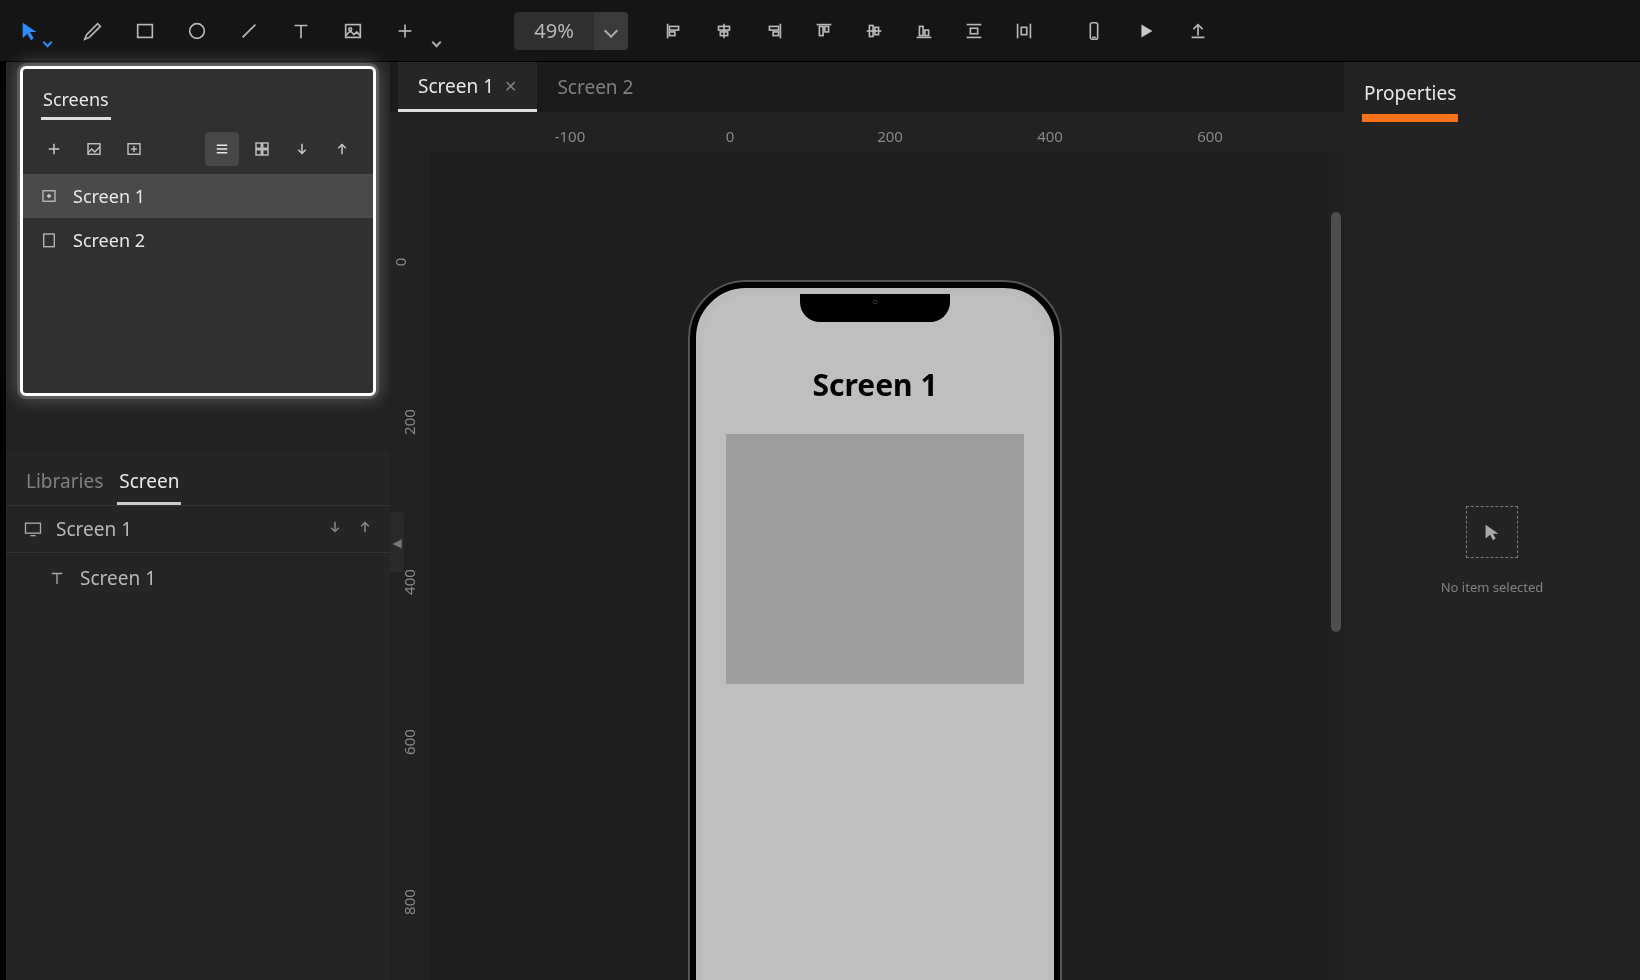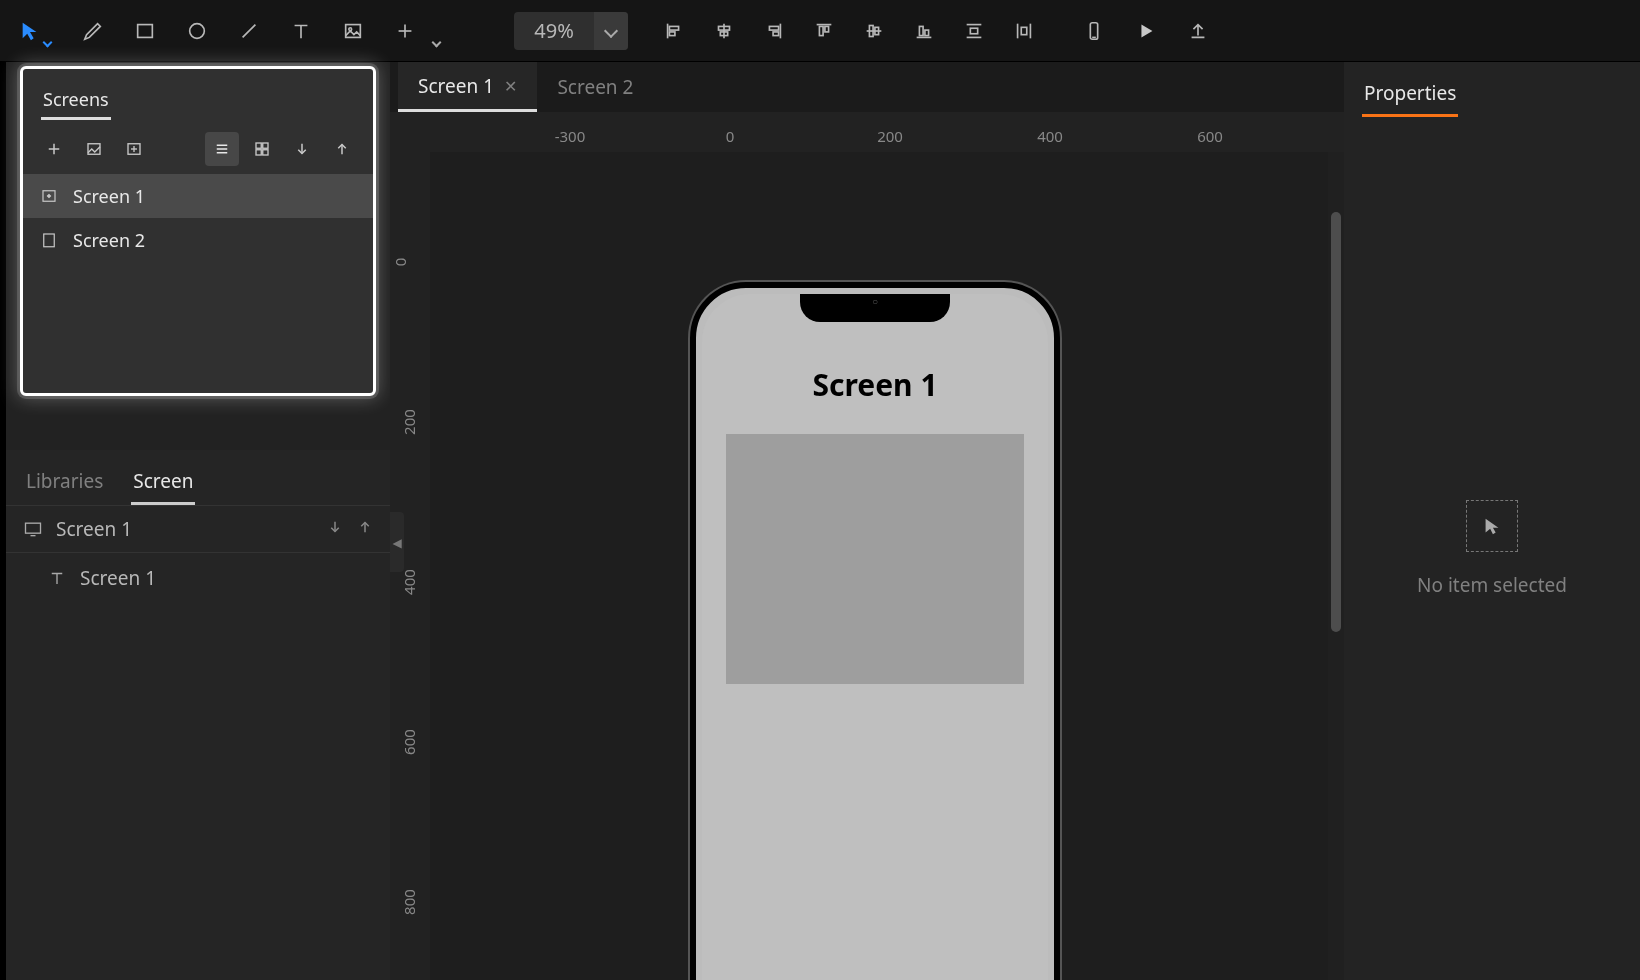--- a/index.html
+++ b/index.html
@@ -57,21 +57,21 @@
   .screen-list{flex:1;overflow:auto;}
   .screen-item{display:flex;align-items:center;gap:14px;padding:10px 16px;font-size:18px;color:var(--text0);}
   .screen-item.selected{background:#4a4a4a;}
   .screen-item .si-icon{width:20px;height:20px;display:flex;align-items:center;justify-content:center;color:var(--text1);}
 
   
   .panel-gap{height:40px;}
 
   
   .layers-panel{flex:1;background:#252525;display:flex;flex-direction:column;}
-  .layers-tabs{display:flex;gap:26px;padding:10px 18px 0 18px;text-align:center;}
+  .layers-tabs{display:flex;gap:12px;padding:10px 18px 0 18px;text-align:center;}
   .layers-tabs .lt{font-size:19px;padding:8px 2px;color:var(--text2);}
   .layers-tabs .lt.active{color:var(--text0);border-bottom:3px solid #ccc;}
   .layer-root{display:flex;align-items:center;gap:12px;padding:10px 16px;border-top:1px solid #333;border-bottom:1px solid #333;color:var(--text1);font-size:19px;}
   .layer-root .li-icon{width:22px;height:22px;display:flex;align-items:center;justify-content:center;}
   .layer-root .spacer{flex:1;}
   .layer-children .layer-item{display:flex;align-items:center;gap:12px;padding:12px 16px 12px 40px;font-size:19px;color:var(--text1);}
   .layer-children .layer-item .li-icon{width:22px;height:22px;display:flex;align-items:center;justify-content:center;}
 
   
   .canvas-wrap{flex:1;display:flex;flex-direction:column;background:#1e1e1e;min-width:0;position:relative;}
@@ -98,22 +98,22 @@
   .rect1{position:absolute;top:140px;left:24px;right:24px;height:250px;background:#9e9e9e;}
   .panel-toggle{position:absolute;top:400px;width:14px;height:60px;background:#2a2a2a;display:flex;align-items:center;justify-content:center;color:#777;font-size:12px;}
   .panel-toggle.left{left:0;border-top-right-radius:4px;border-bottom-right-radius:4px;}
   .panel-toggle.right{right:0;border-top-left-radius:4px;border-bottom-left-radius:4px;}
   .vscroll{position:absolute;right:0;top:40px;bottom:0;width:16px;background:#202020;}
   .vscroll .thumb{position:absolute;left:3px;right:3px;top:60px;height:420px;background:#4d4d4d;border-radius:5px;}
 
   
   .rightcol{width:296px;background:#232323;display:flex;flex-direction:column;}
   .prop-tabs{padding:10px 18px 0 18px;}
-  .prop-tabs .pt{display:inline-block;font-size:19px;color:var(--text0);padding:8px 2px;border-bottom:3px solid #f97316;}
-  .prop-body{flex:1;display:flex;flex-direction:column;align-items:center;justify-content:center;color:var(--text2);font-size:19px;gap:20px;}
+  .prop-tabs .pt{display:inline-block;font-size:19px;color:var(--text0);padding:8px 2px;border-bottom:8px solid #f97316;}
+  .prop-body{flex:1;display:flex;flex-direction:column;align-items:center;justify-content:center;color:var(--text2);font-size:13px;gap:20px;}
   .prop-icon{width:52px;height:52px;border:1px dashed #777;display:flex;align-items:center;justify-content:center;}
   .prop-icon svg{width:22px;height:22px;fill:#aaa;}
 
   .chev{width:10px;height:10px;border-right:2px solid #aaa;border-bottom:2px solid #aaa;transform:rotate(45deg);display:inline-block;}
 </style>
 </head>
 <body>
 
 <div class="toolbar">
   <div class="tool blue">
@@ -371,21 +371,21 @@
         <span class="close">✕</span>
       </div>
       <div class="doc-tab">
         <span>Screen 2</span>
       </div>
     </div>
 
     <div class="canvas-area">
       <div class="ruler-corner"></div>
       <div class="ruler-h">
-        <span class="rh-label" style="left:140px">-300</span>
+        <span class="rh-label" style="left:140px">-100</span>
         <span class="rh-label" style="left:300px">0</span>
         <span class="rh-label" style="left:460px">200</span>
         <span class="rh-label" style="left:620px">400</span>
         <span class="rh-label" style="left:780px">600</span>
       </div>
       <div class="ruler-v">
         <span class="rv-label" style="top:110px">0</span>
         <span class="rv-label" style="top:270px">200</span>
         <span class="rv-label" style="top:430px">400</span>
         <span class="rv-label" style="top:590px">600</span>

